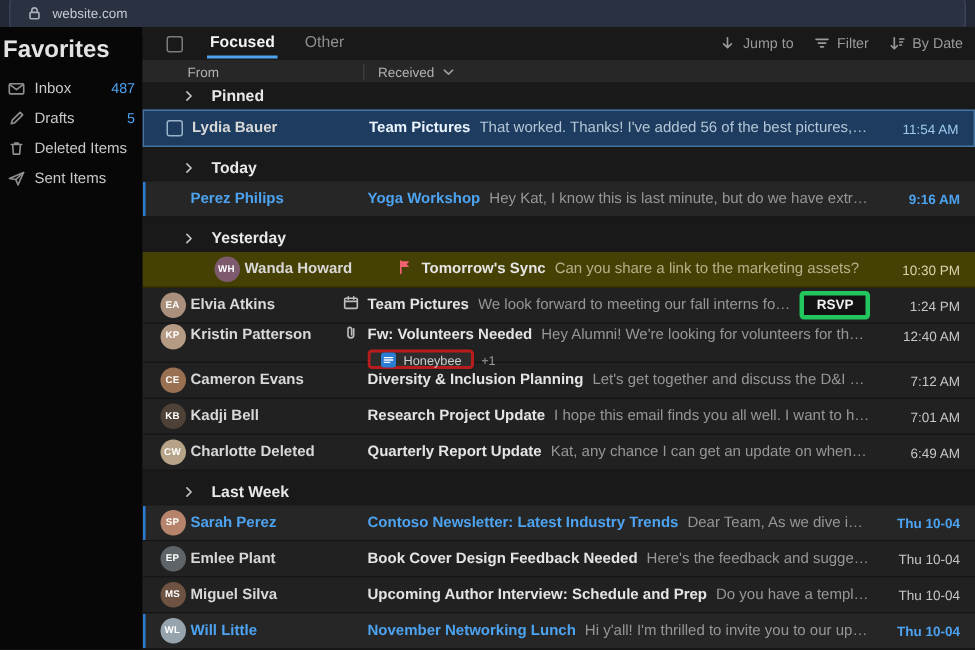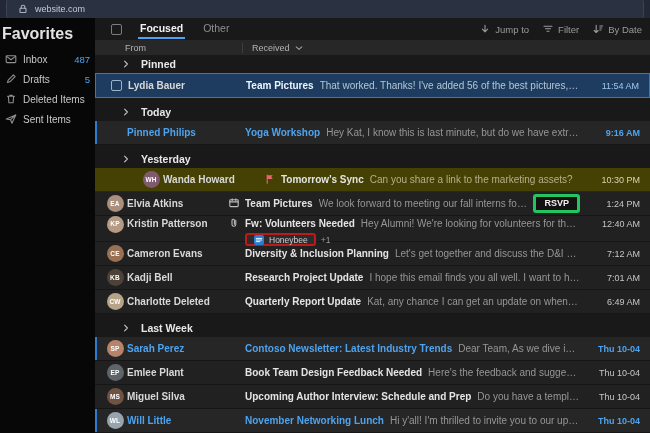--- a/index.html
+++ b/index.html
@@ -224,21 +224,21 @@
                 <svg width="12" height="12" viewBox="0 0 12 12" fill="none" stroke="currentColor" stroke-width="1.1" stroke-linecap="round" stroke-linejoin="round">
                   <path d="M4.6 3.2 7.4 6l-2.8 2.8"></path>
                 </svg>
               </span>
               <span class="glabel">Today</span>
             </div>
             <div class="row unread">
               <span class="lead">
                 <span></span>
               </span>
-              <span class="name">Pinned Philips</span>
+              <span class="name">Perez Philips</span>
               <span class="icon-slot"></span>
               <div class="body">
                 <div class="line">
                   <span class="subject">Yoga Workshop</span>
                   <span class="preview">Hey Kat, I know this is last minute, but do we have extra copies of the workshop posters we will be ha...</span>
                 </div>
               </div>
               <span class="time">9:16 AM</span>
             </div>
           </div>
@@ -387,21 +387,21 @@
               <span class="time">Thu 10-04</span>
             </div>
             <div class="row ">
               <span class="lead">
                 <span class="avatar" style="background: rgb(95, 100, 104);">EP</span>
               </span>
               <span class="name">Emlee Plant</span>
               <span class="icon-slot"></span>
               <div class="body">
                 <div class="line">
-                  <span class="subject">Book Team Design Feedback Needed</span>
+                  <span class="subject">Book Cover Design Feedback Needed</span>
                   <span class="preview">Here's the feedback and suggestions we're sending over to the author. Can you...</span>
                 </div>
               </div>
               <span class="time">Thu 10-04</span>
             </div>
             <div class="row ">
               <span class="lead">
                 <span class="avatar" style="background: rgb(110, 82, 66);">MS</span>
               </span>
               <span class="name">Miguel Silva</span>

